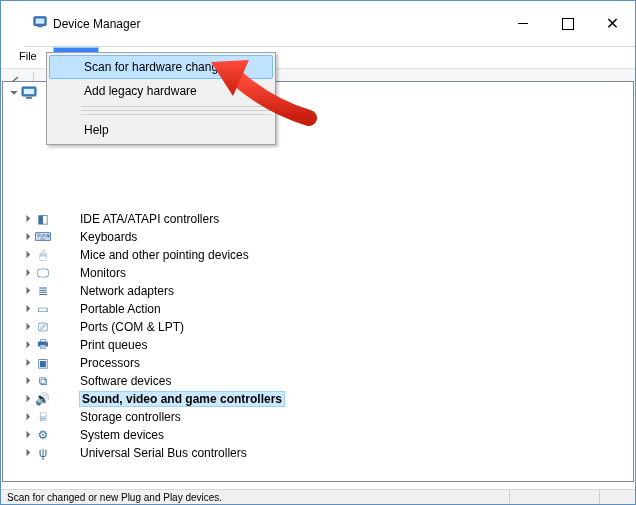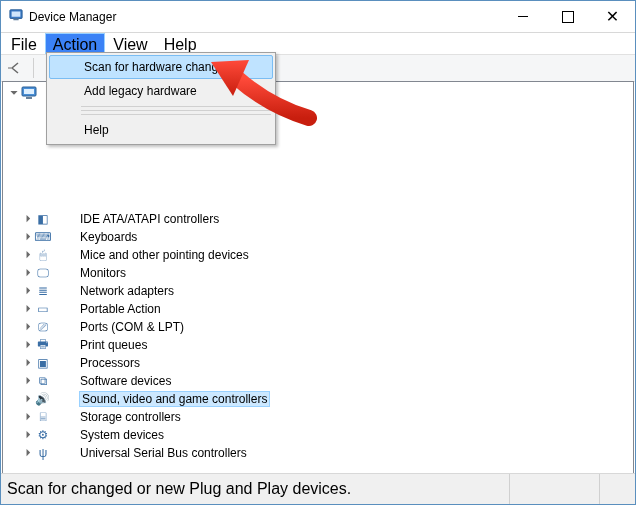--- a/index.html
+++ b/index.html
@@ -10,27 +10,28 @@
     background: #fff;
     color: #000;
     width: 636px;
     height: 505px;
     overflow: hidden;
     position: relative;
     border: 1px solid #5a8fbe;
   }
 
   .titlebar {
-    height: 32px;
+    height: 46px;
     display: flex;
     align-items: center;
     justify-content: space-between;
     padding-left: 8px;
     background: #fff;
     border-bottom: 1px solid #d8d8d8;
+    margin-left: 24px;
   }
   .titlebar-left { display: flex; align-items: center; gap: 6px; }
   .titlebar-title { font-size: 12px; }
   .win-controls { display: flex; }
   .win-btn {
     width: 45px; height: 29px;
     display: flex; align-items: center; justify-content: center;
     font-size: 12px;
   }
   .win-btn.min::before { content: ""; width:10px; border-top:1px solid #000; }
@@ -39,21 +40,22 @@
 
   .menubar {
     height: 21px;
     display: flex;
     align-items: stretch;
     padding: 0 2px;
     background: #fff;
   }
   .menu-item {
     padding: 3px 8px 2px 8px;
-    font-size: 16px;
+    font-size: 11px;
+    margin-left: 8px;
   }
   .menu-item.open {
     background: #3b82f6;
     border: 1px solid #99d1ff;
     padding: 2px 7px 1px 7px;
   }
 
   .toolbar {
     height: 28px;
     background: #f5f6f7;
@@ -101,20 +103,21 @@
     display: inline-flex; align-items:center; justify-content:center;
     font-size: 12px;
   }
   .node-label { font-size: 12px; margin-left: 25px; }
   .tree-row.root .node-label { font-size: 12px; }
   .tree-row.cat { padding-left: 14px; }
   .tree-row.selected .node-label {
     background: #cce8ff;
     outline: 1px solid #99d1ff;
     padding: 0 2px;
+    font-weight: bold;
   }
   .tree-row.root .dev-icon svg { width:16px; height:16px; }
 
   .dropdown {
     position: absolute;
     left: 45px; top: 51px;
     width: 230px;
     background: #f0f0f0;
     border: 1px solid #a0a0a0;
     box-shadow: 2px 2px 3px rgba(0,0,0,0.25);
@@ -139,24 +142,24 @@
     border-radius: 2px;
   }
   .dd-sep {
     height: 1px; margin: 3px 2px 3px 32px;
     background: #d0d0d0;
   }
 
   .statusbar {
     position: absolute;
     left: 0; right: 0; bottom: 0;
-    height: 31px;
+    height: 15px;
     display: flex; align-items: center;
     padding: 0 6px;
-    font-size: 16px;
+    font-size: 10px;
     background: #f0f0f0;
     border-top: 1px solid #d8d8d8;
   }
   .statusbar .sep { flex: 1; }
   .status-cell-border { width:90px; height:100%; border-left:1px solid #d0d0d0;}
 
   
   .arrow-wrap {
     position: absolute;
     left: 208px; top: 55px;

